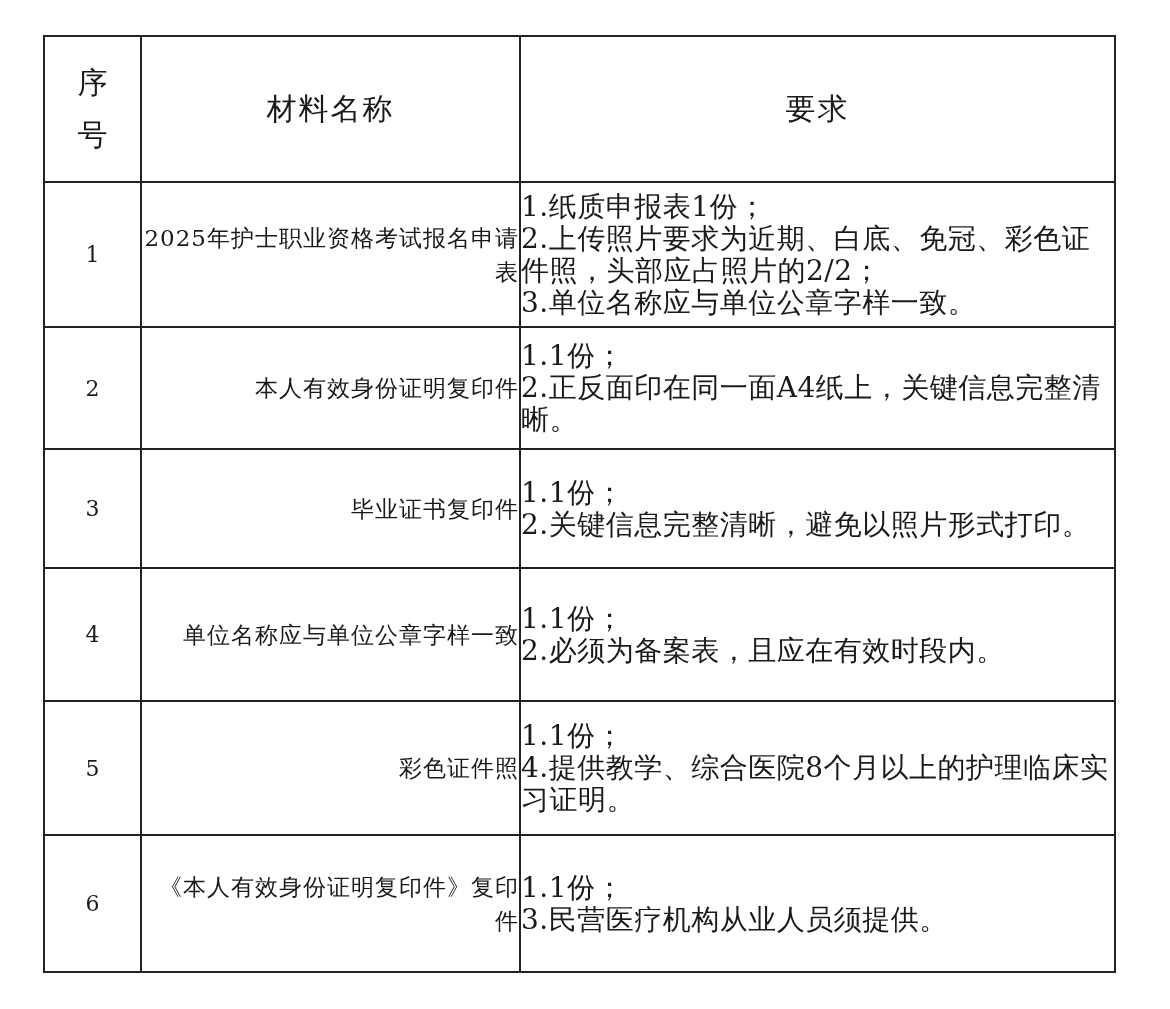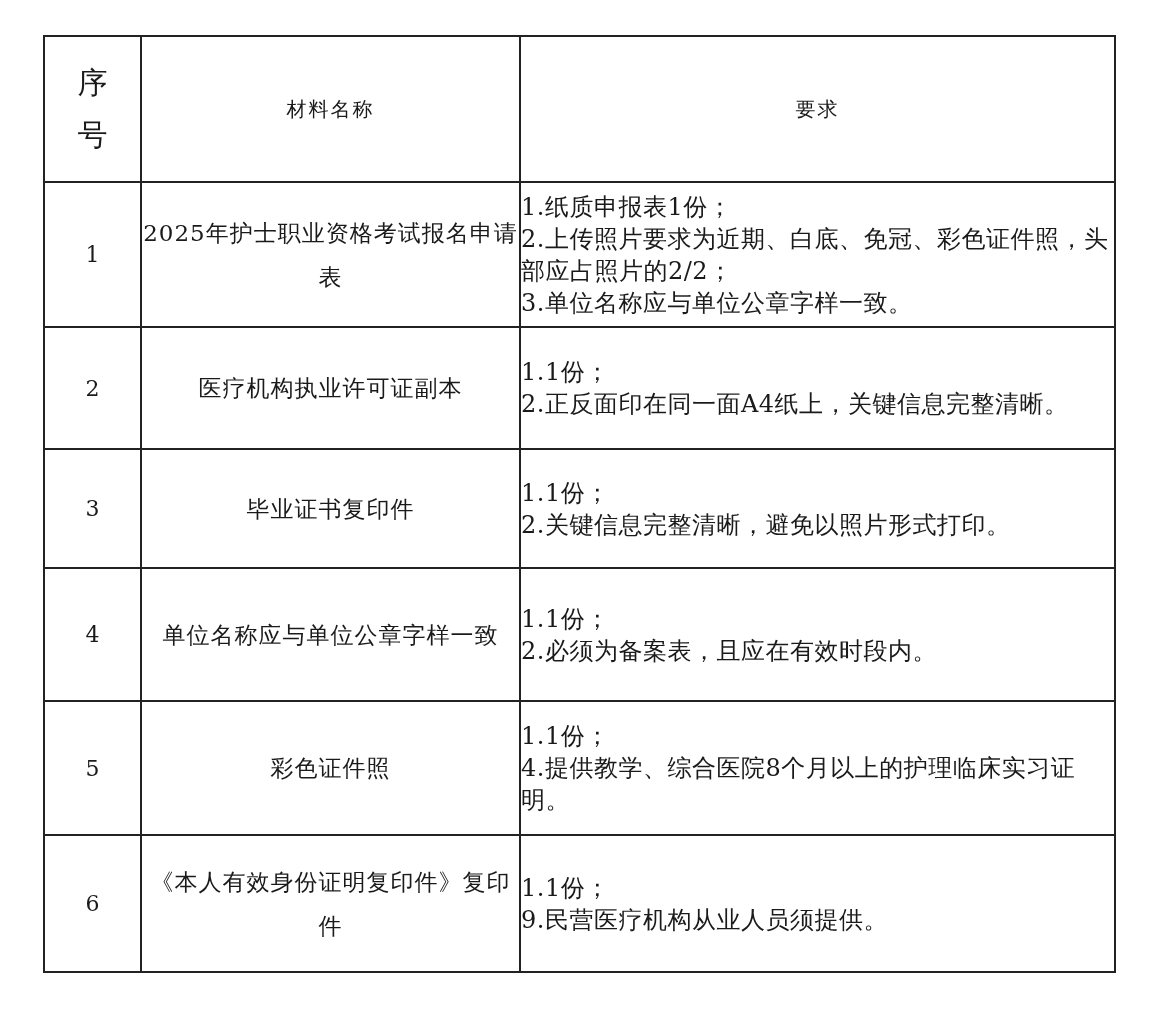--- a/index.html
+++ b/index.html
@@ -34,38 +34,38 @@
     col.c-req { width: 595px; }
 
     th.h-no {
       height: 144px;
       font-size: 30px;
       line-height: 52px;
       text-align: center;
     }
     th.h-no span { display: block; }
     th.h-name, th.h-req {
-      font-size: 20px;
+      font-size: 30px;
       text-align: center;
       letter-spacing: 2px;
     }
     td.c-no {
       text-align: center;
       font-size: 22px;
     }
     td.c-name {
       font-size: 23px;
-      line-height: 44px;
+      line-height: 34px;
       padding-left: 12px;
       padding-right: 14px;
-      text-align: center;
+      text-align: right;
       letter-spacing: 1px;
     }
     td.c-req {
-      font-size: 24px;
+      font-size: 28px;
       line-height: 32px;
       padding-left: 12px;
       padding-right: 10px;
       letter-spacing: 0.5px;
     }
     td.c-req .line { display: block; }
   </style>
 </head>
 <body>
 
@@ -90,21 +90,21 @@
       <td class="c-no">1</td>
       <td class="c-name">2025年护士职业资格考试报名申请表</td>
       <td class="c-req">
         <span class="line">1.纸质申报表1份；</span>
         <span class="line">2.上传照片要求为近期、白底、免冠、彩色证件照，头部应占照片的2/2；</span>
         <span class="line">3.单位名称应与单位公章字样一致。</span>
       </td>
     </tr>
     <tr style="height:122px;">
       <td class="c-no">2</td>
-      <td class="c-name">医疗机构执业许可证副本</td>
+      <td class="c-name">本人有效身份证明复印件</td>
       <td class="c-req">
         <span class="line">1.1份；</span>
         <span class="line">2.正反面印在同一面A4纸上，关键信息完整清晰。</span>
       </td>
     </tr>
     <tr style="height:119px;">
       <td class="c-no">3</td>
       <td class="c-name">毕业证书复印件</td>
       <td class="c-req">
         <span class="line">1.1份；</span>
@@ -125,17 +125,17 @@
       <td class="c-req">
         <span class="line">1.1份；</span>
         <span class="line">4.提供教学、综合医院8个月以上的护理临床实习证明。</span>
       </td>
     </tr>
     <tr style="height:137px;">
       <td class="c-no">6</td>
       <td class="c-name">《本人有效身份证明复印件》复印件</td>
       <td class="c-req">
         <span class="line">1.1份；</span>
-        <span class="line">9.民营医疗机构从业人员须提供。</span>
+        <span class="line">3.民营医疗机构从业人员须提供。</span>
       </td>
     </tr>
   </tbody>
 </table>
 
 </body></html>

